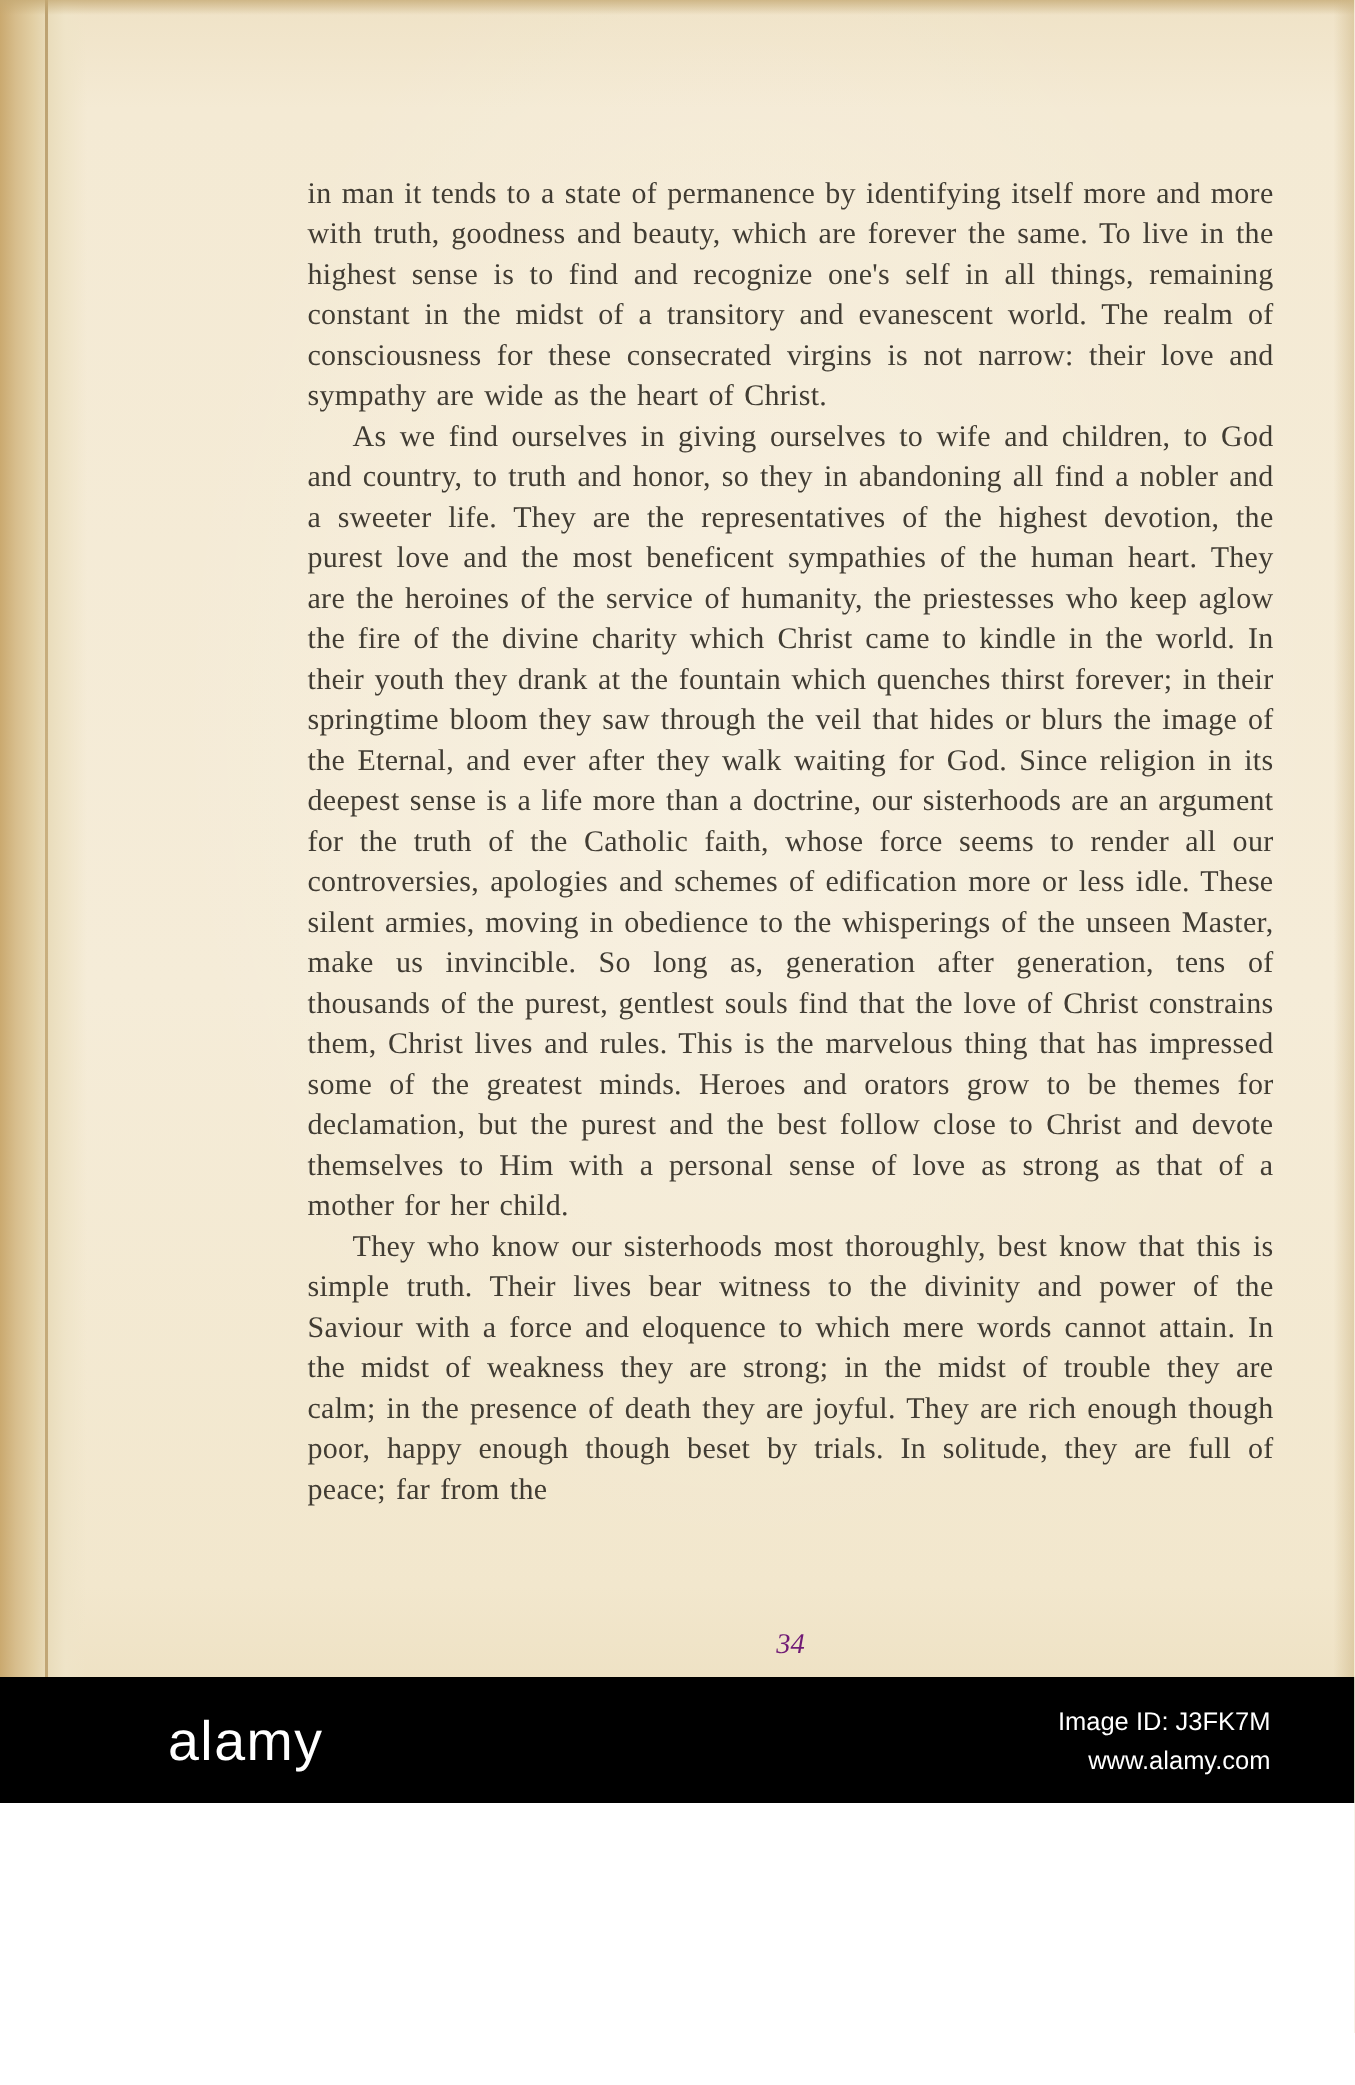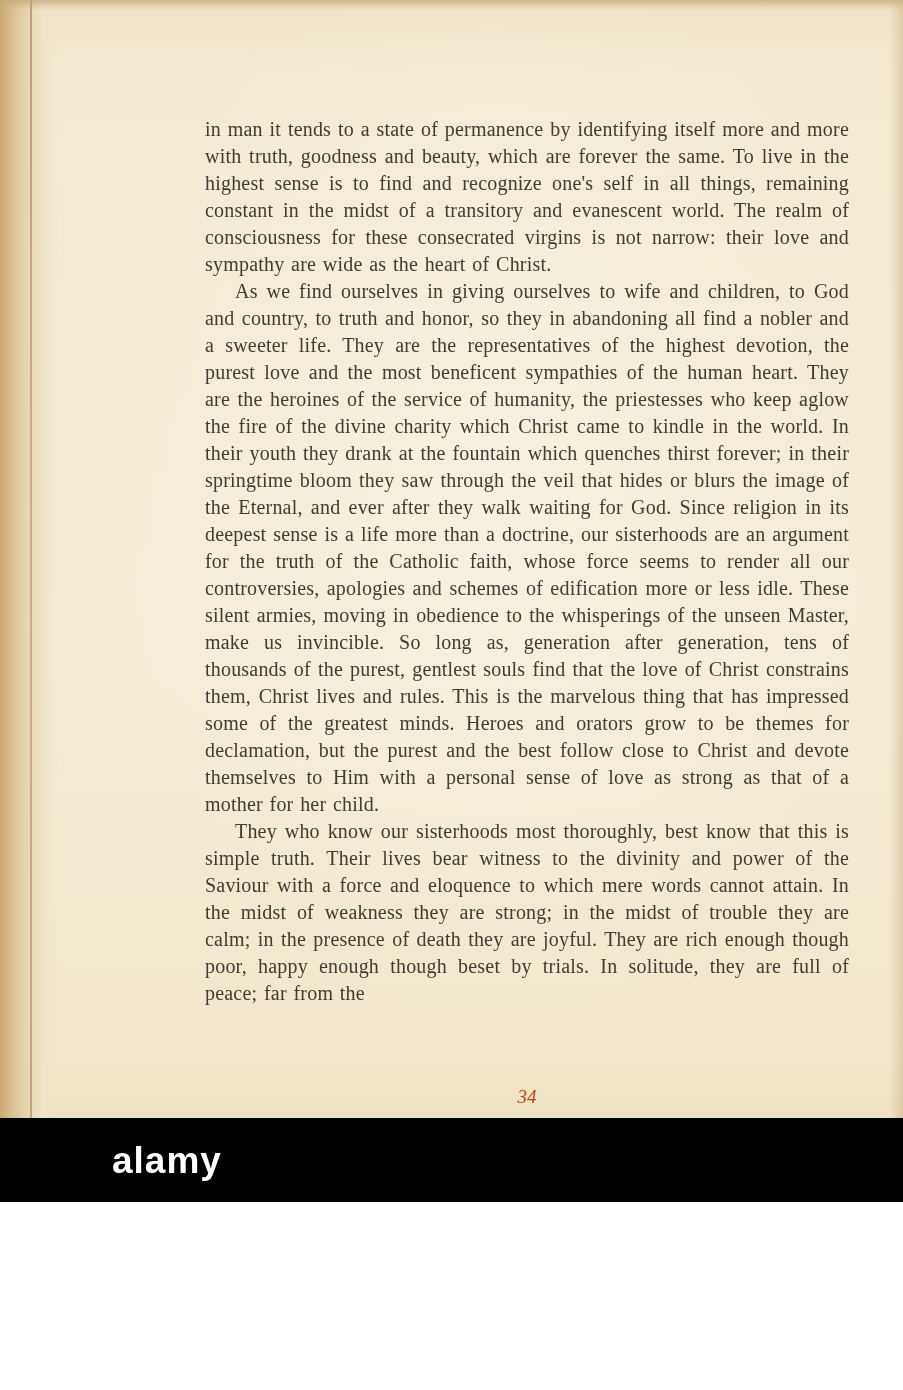--- a/index.html
+++ b/index.html
@@ -89,42 +89,42 @@
   .text-block p.indent {
     text-indent: 30px;
   }
 
   .page-number {
     position: absolute;
     left: 205px;
     top: 1086px;
     width: 644px;
     text-align: center;
-    color: #c2410c;
+    color: #701a75;
     font-size: 19px;
     font-style: italic;
   }
 
   
   .watermark-bar {
     position: absolute;
     left: 0;
     bottom: 0;
     width: 903px;
     height: 84px;
     background: #000000;
     color: #ffffff;
     font-family: "Liberation Sans", sans-serif;
   }
   .alamy-logo {
     position: absolute;
     left: 112px;
     top: 22px;
     font-size: 37px;
-    font-weight: bold;
+    font-weight: normal;
     letter-spacing: 1px;
     color: #ffffff;
   }
   .watermark-meta {
     position: absolute;
     right: 56px;
     top: 17px;
     text-align: right;
     font-size: 17px;
     line-height: 26px;
@@ -146,15 +146,19 @@
   <div class="text-block">
     <p>in man it tends to a state of permanence by identifying itself more and more with truth, goodness and beauty, which are forever the same.  To live in the highest sense is to find and recognize one's self in all things, remaining constant in the midst of a transitory and evanescent world.  The realm of consciousness for these consecrated virgins is not narrow: their love and sympathy are wide as the heart of Christ.</p>
     <p class="indent">As we find ourselves in giving ourselves to wife and children, to God and country, to truth and honor, so they in abandoning all find a nobler and a sweeter life.  They are the representatives of the highest devotion, the purest love and the most beneficent sympathies of the human heart.  They are the heroines of the service of humanity, the priestesses who keep aglow the fire of the divine charity which Christ came to kindle in the world.  In their youth they drank at the fountain which quenches thirst forever; in their springtime bloom they saw through the veil that hides or blurs the image of the Eternal, and ever after they walk waiting for God.  Since religion in its deepest sense is a life more than a doctrine, our sisterhoods are an argument for the truth of the Catholic faith, whose force seems to render all our controversies, apologies and schemes of edification more or less idle.  These silent armies, moving in obedience to the whisperings of the unseen Master, make us invincible.  So long as, generation after generation, tens of thousands of the purest, gentlest souls find that the love of Christ constrains them, Christ lives and rules.  This is the marvelous thing that has impressed some of the greatest minds.  Heroes and orators grow to be themes for declamation, but the purest and the best follow close to Christ and devote themselves to Him with a personal sense of love as strong as that of a mother for her child.</p>
     <p class="indent">They who know our sisterhoods most thoroughly, best know that this is simple truth.  Their lives bear witness to the divinity and power of the Saviour with a force and eloquence to which mere words cannot attain.  In the midst of weakness they are strong; in the midst of trouble they are calm; in the presence of death they are joyful.  They are rich enough though poor, happy enough though beset by trials.  In solitude, they are full of peace; far from the</p>
   </div>
 
   <div class="page-number">34</div>
 
   <div class="watermark-bar">
     <div class="alamy-logo">alamy</div>
+    <div class="watermark-meta">
+      <div>Image ID: J3FK7M</div>
+      <div>www.alamy.com</div>
+    </div>
   </div>
 
 </div>
 
 </body></html>

